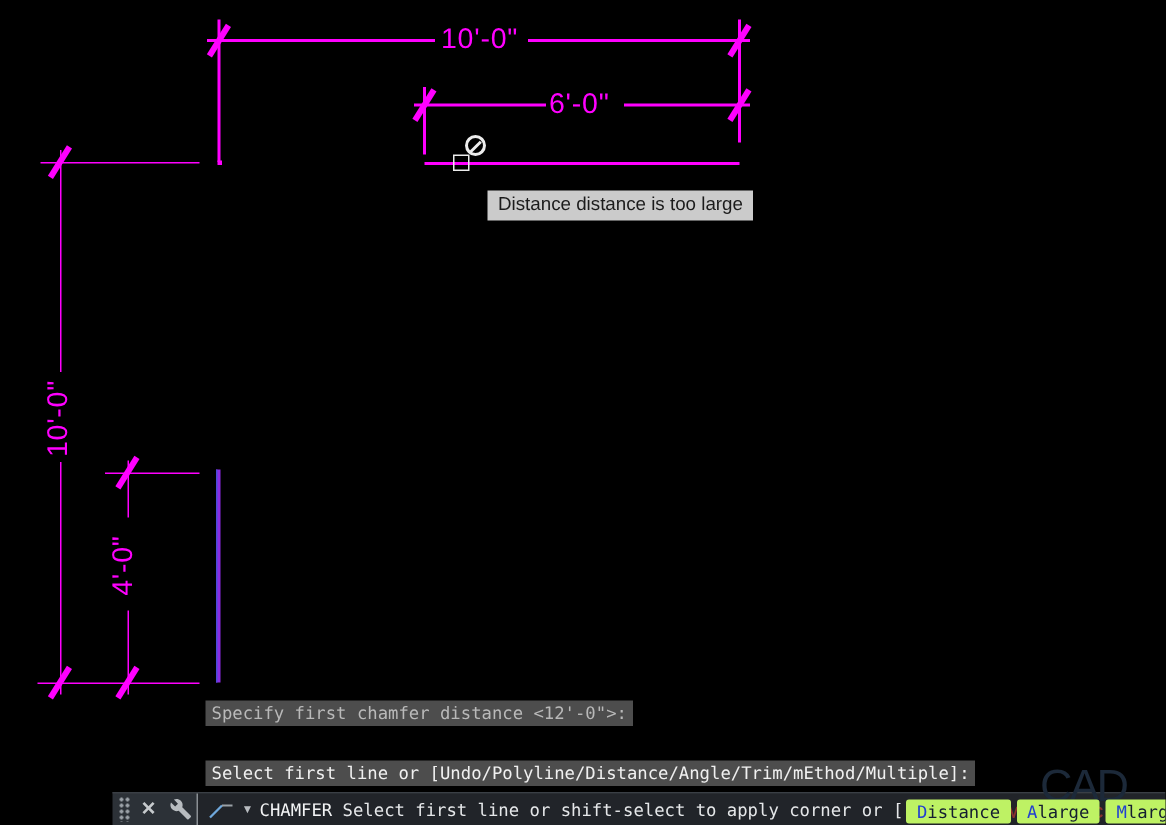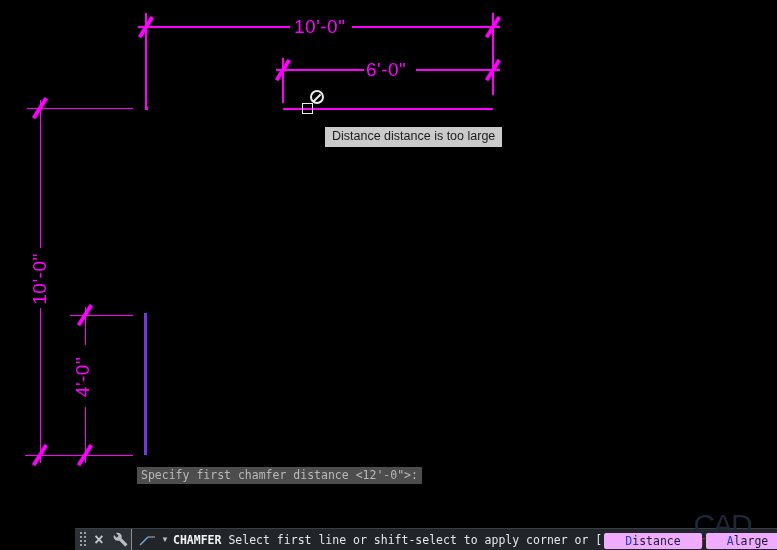--- a/index.html
+++ b/index.html
@@ -59,23 +59,23 @@
                line-height:21px; cursor:pointer; }
   .btn-wrench { position:absolute; left:38px; top:3px; width:16px; height:16px; cursor:pointer; }
   .sep { position:absolute; left:56px; top:0; width:1px; height:22px; background:#8a8f94; }
   .field { position:absolute; left:57px; top:0; right:0; height:22px; background:#212429; }
   .cmd-icon { position:absolute; left:6px; top:4px; width:18px; height:14px; }
   .dropdown { position:absolute; left:27px; top:1px; width:12px; height:20px; color:#b8bcc0;
               font-size:8px; line-height:20px; text-align:center; cursor:pointer; }
   .cmdline { position:absolute; left:41px; top:0; height:22px; line-height:22px;
              font-family:"DejaVu Sans Mono", monospace; font-size:11.5px; color:#e5e7e9;
              white-space:nowrap; z-index:30; }
-  .cmdline b { font-weight:bold; color:#f2f3f4; }
-  .kw { display:inline-block; position:relative; z-index:30; background:#f0abfc;
-        border-radius:2px; padding:0 21px; margin:0 2px; height:16px; line-height:16px;
+  .cmdline b { font-weight:normal; color:#f2f3f4; }
+  .kw { display:inline-block; position:relative; z-index:30; background:#bef264;
+        border-radius:2px; padding:0 7px; margin:0 2px; height:16px; line-height:16px;
         vertical-align:middle; cursor:pointer; }
   .kw .hot { color:#2240d0; }
   .kw .rest { color:#141e30; }
 </style>
 </head>
 <body>
 
 <div class="abs" style="left:0;top:0;width:777px;height:550px;">
 
   <div>
@@ -119,20 +119,21 @@
   <div class="mline hline" style="left:283px;top:108px;width:210px;"></div>
   <div class="mline" style="left:145px;top:107px;width:3px;height:3px;"></div>
   <div class="object-line-v"></div>
 
   <div class="pickbox"></div>
   <div class="no-entry"></div>
 
   <div class="tooltip">Distance distance is too large</div>
 
   <div class="hist dim1" style="top:467px;">Specify first chamfer distance &lt;12'-0"&gt;:</div>
+  <div class="hist bright" style="top:507px;">Select first line or [Undo/Polyline/Distance/Angle/Trim/mEthod/Multiple]:</div>
 </div>
 
 <div class="watermark">
   <div class="wm-cad">CAD</div>
   <div class="wm-sub">MASTER COACH</div>
 </div>
 
 <div class="cmdbar">
   <div class="grip"></div>
   <div class="btn-close">×</div>

